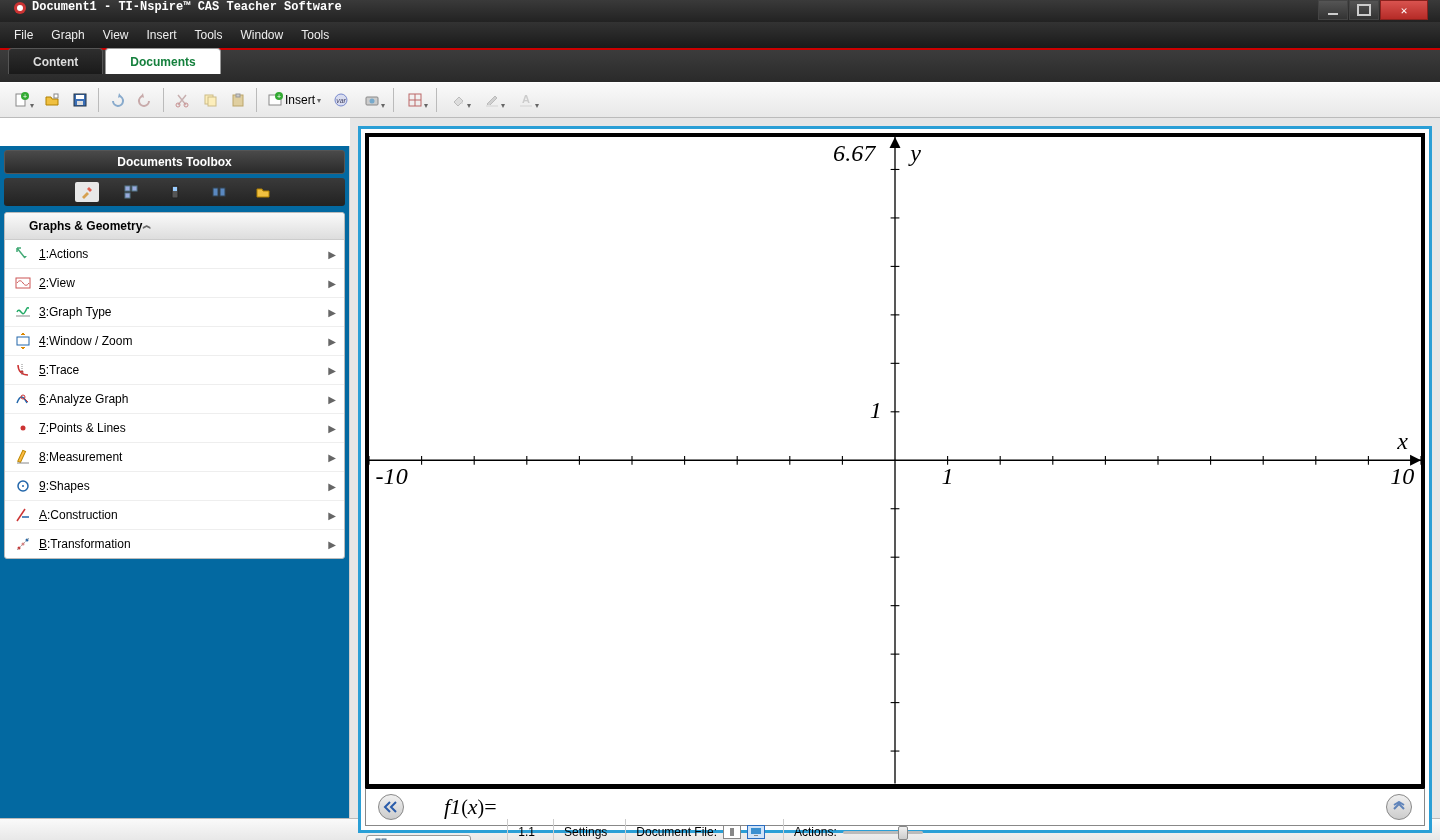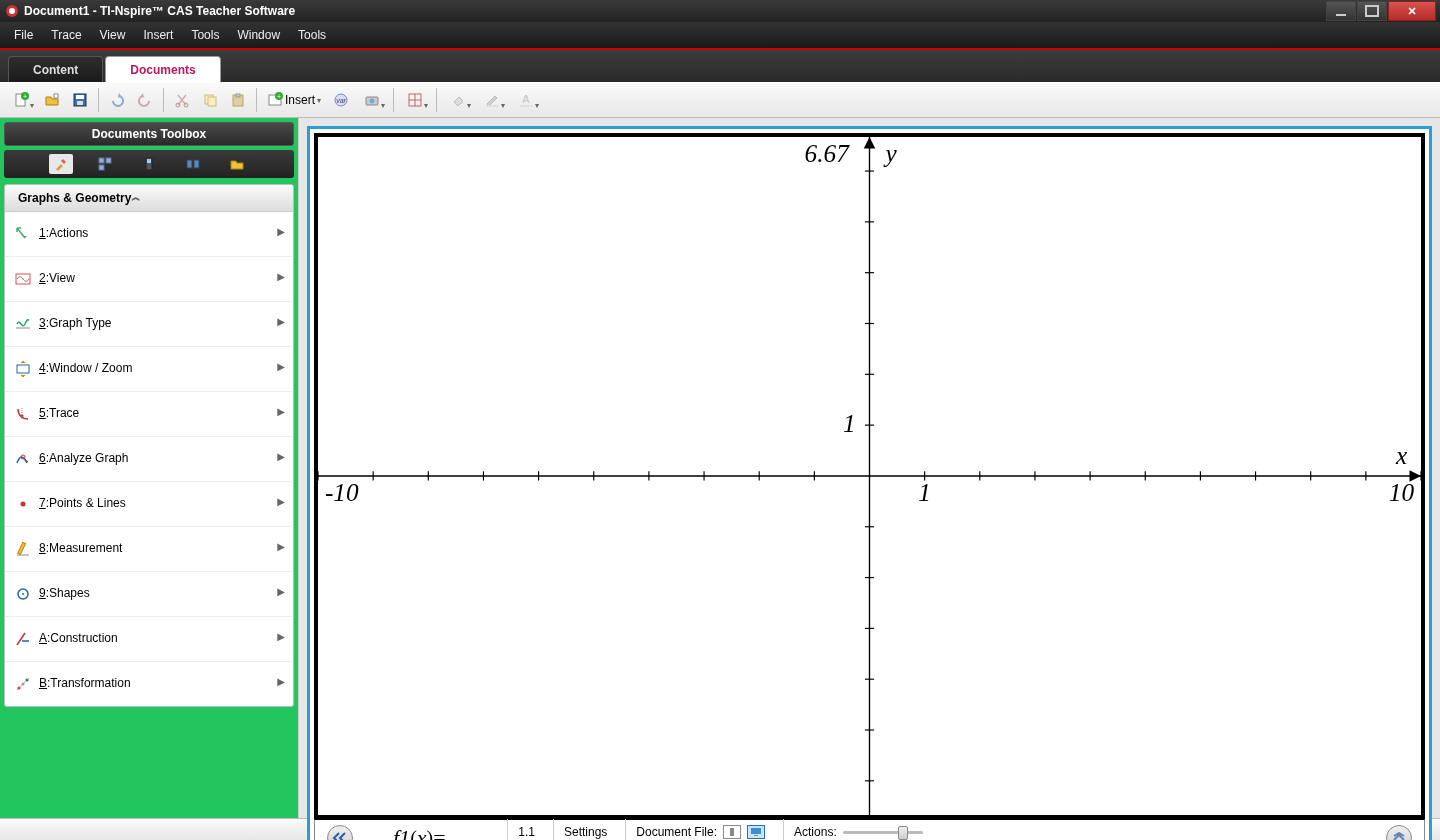--- a/index.html
+++ b/index.html
@@ -1,62 +1,62 @@
 <!DOCTYPE html>
 <html><head>
 <meta charset="utf-8">
 <style>
   * { box-sizing: border-box; margin: 0; padding: 0; user-select: none; }
   html, body { width: 1440px; height: 840px; font-family: Tahoma, Arial, sans-serif; font-size: 11px; overflow: hidden; background: #fff; }
   
   
-  .titlebar { height: 22px; background: linear-gradient(#3a3a3a,#222); color: #fff; display:flex; align-items:center; padding:0 4px; }
+  .titlebar { height: 22px; background: linear-gradient(#3a3a3a,#222); color: #fff; display:flex; padding:0 12px;font-family:Liberation Mono, monospace; }
   .titlebar .icon-holder { width:16px; height:16px; display:flex; align-items:center; justify-content:center; margin-right:4px; }
   .titlebar .title { font-weight:bold; font-size:12px; flex:1; }
   .win-btns { display:flex; }
   .win-btn { width:30px; height:20px; border:1px solid #444; background:linear-gradient(#555,#333); margin-left:1px; display:flex; align-items:center; justify-content:center; color:#ccc; }
   .win-btn.close { background:linear-gradient(#d9534f,#b52b27); width:48px; border-color:#8a211d; color:#fff;}
   .win-btn.close::before{content:"✕"; font-weight:bold;}
   .win-btn.min::before{content:""; width:10px; height:2px; background:#ccc; margin-top:8px;}
   .win-btn.max::before{content:""; width:10px; height:8px; border:2px solid #ccc;}
   
   
   .menubar { height:28px; background:linear-gradient(#333,#1a1a1a); color:#eee; display:flex; align-items:center; padding:0 6px; border-bottom:2px solid #c00; gap:2px; }
   .menubar .menu-item { padding:2px 8px; font-size:12px; }
   
   
-  .tabstrip { height:32px; background:linear-gradient(#3c3c3c,#2a2a2a); display:flex; align-items:flex-end; padding:0 8px; }
+  .tabstrip { height:32px; background:linear-gradient(#3c3c3c,#2a2a2a); display:flex; align-items:flex-end; padding:8px 8px; }
   .tab { height:26px; padding:0 24px; display:flex; align-items:center; font-size:12px; font-weight:bold; margin-right:2px; border-top-left-radius:4px; border-top-right-radius:4px; }
   .tab.inactive { background:linear-gradient(#2e2e2e,#1a1a1a); color:#ddd; border:1px solid #555; border-bottom:none;}
-  .tab.active { background:#fff; color:#be185d; border:1px solid #999; border-bottom:none;}
+  .tab.active { background:#fff; color:#15803d; border:1px solid #999; border-bottom:none;}
   
   
   .toolbar { height:36px; background:linear-gradient(#fafafa,#e8e8e8); border-top:1px solid #fff; border-bottom:1px solid #bbb; display:flex; align-items:center; padding:0 4px; }
   .tb-btn { width:24px; height:24px; margin:0 2px; display:flex; align-items:center; justify-content:center; border:1px solid transparent; border-radius:2px; position:relative;}
   .tb-btn.dd { width:30px; }
   .tb-btn.dd::after{content:"▾"; font-size:8px; color:#666; position:absolute; right:1px; bottom:1px;}
   .tb-insert { display:flex; align-items:center; height:24px; padding:0 4px; margin:0 2px; }
   .tb-insert span{font-size:12px; margin-left:2px;}
   .tb-sep { width:1px; height:24px; background:#bbb; margin:0 4px; }
   
   
   .body { display:flex; height:calc(840px - 22px - 24px - 32px - 36px - 26px); }
   
   
-  .sidebar { width:299px; background:#22c55e; display:flex; flex-direction:column; border-right:1px solid #ccc;}
+  .sidebar { width:350px; background:#0369a1; display:flex; flex-direction:column; border-right:1px solid #ccc;margin-top:28px;}
   .sb-header { background:linear-gradient(#4a4a4a,#2a2a2a); color:#fff; font-size:12px; font-weight:bold; text-align:center; padding:4px 0; border:1px solid #555; margin:4px; border-radius:3px;}
   .sb-iconbar { background:linear-gradient(#3a3a3a,#222); height:28px; margin:0 4px; display:flex; align-items:center; justify-content:center; gap:20px; border-radius:3px;}
   .sb-iconbar .sb-icon-tab { width:24px; height:20px; display:flex; align-items:center; justify-content:center; border-radius:2px;}
   .sb-iconbar .sb-icon-tab.active { background:#e8e8e8; }
   
   .sb-panel { margin:6px 4px; border:1px solid #bbb; border-radius:3px; background:#fff; }
-  .sb-panel-header { background:linear-gradient(#fafafa,#ddd); padding:6px 13px; font-size:12px; font-weight:bold; display:flex; border-bottom:1px solid #ccc; border-top-left-radius:3px; border-top-right-radius:3px;}
+  .sb-panel-header { background:linear-gradient(#fafafa,#ddd); padding:6px 24px; font-size:12px; font-weight:bold; display:flex; border-bottom:1px solid #ccc; border-top-left-radius:3px; border-top-right-radius:3px;}
   .sb-panel-header .chev{font-size:9px; color:#666;}
   .sb-list{}
-  .sb-item{ display:flex; padding:14px 8px; font-size:12px; border-bottom:1px solid #eee;}
+  .sb-item{ display:flex; align-items:center; padding:6px 8px; font-size:12px; border-bottom:1px solid #eee;}
   .sb-item:last-child{border-bottom:none;}
   .sb-item .sb-item-icon{ width:20px; height:16px; margin-right:6px; display:flex; align-items:center; justify-content:center;}
   .sb-item .label{flex:1;}
   .sb-item .label u{text-decoration:underline;}
   .sb-item .arrow{color:#666; font-size:10px;}
   
   
   .docarea { flex:1; background:#e6e6e6; padding:8px; display:flex; flex-direction:column; }
   .doc-outer { flex:1; border:3px solid #2a9fd6; background:#fff; padding:4px; display:flex; flex-direction:column;}
   .graph-container { flex:1; border:4px solid #000; position:relative; background:#fff; margin-bottom:0px;}
@@ -95,21 +95,21 @@
   <span class="title">Document1 - TI-Nspire™ CAS Teacher Software</span>
   <div class="win-btns">
     <div class="win-btn min"></div>
     <div class="win-btn max"></div>
     <div class="win-btn close"></div>
   </div>
 </div>
 
 <div class="menubar">
   <div class="menu-item">File</div>
-  <div class="menu-item">Trace</div>
+  <div class="menu-item">Graph</div>
   <div class="menu-item">View</div>
   <div class="menu-item">Insert</div>
   <div class="menu-item">Tools</div>
   <div class="menu-item">Window</div>
   <div class="menu-item">Tools</div>
 </div>
 
 <div class="tabstrip">
   <div class="tab inactive">Content</div>
   <div class="tab active">Documents</div>

